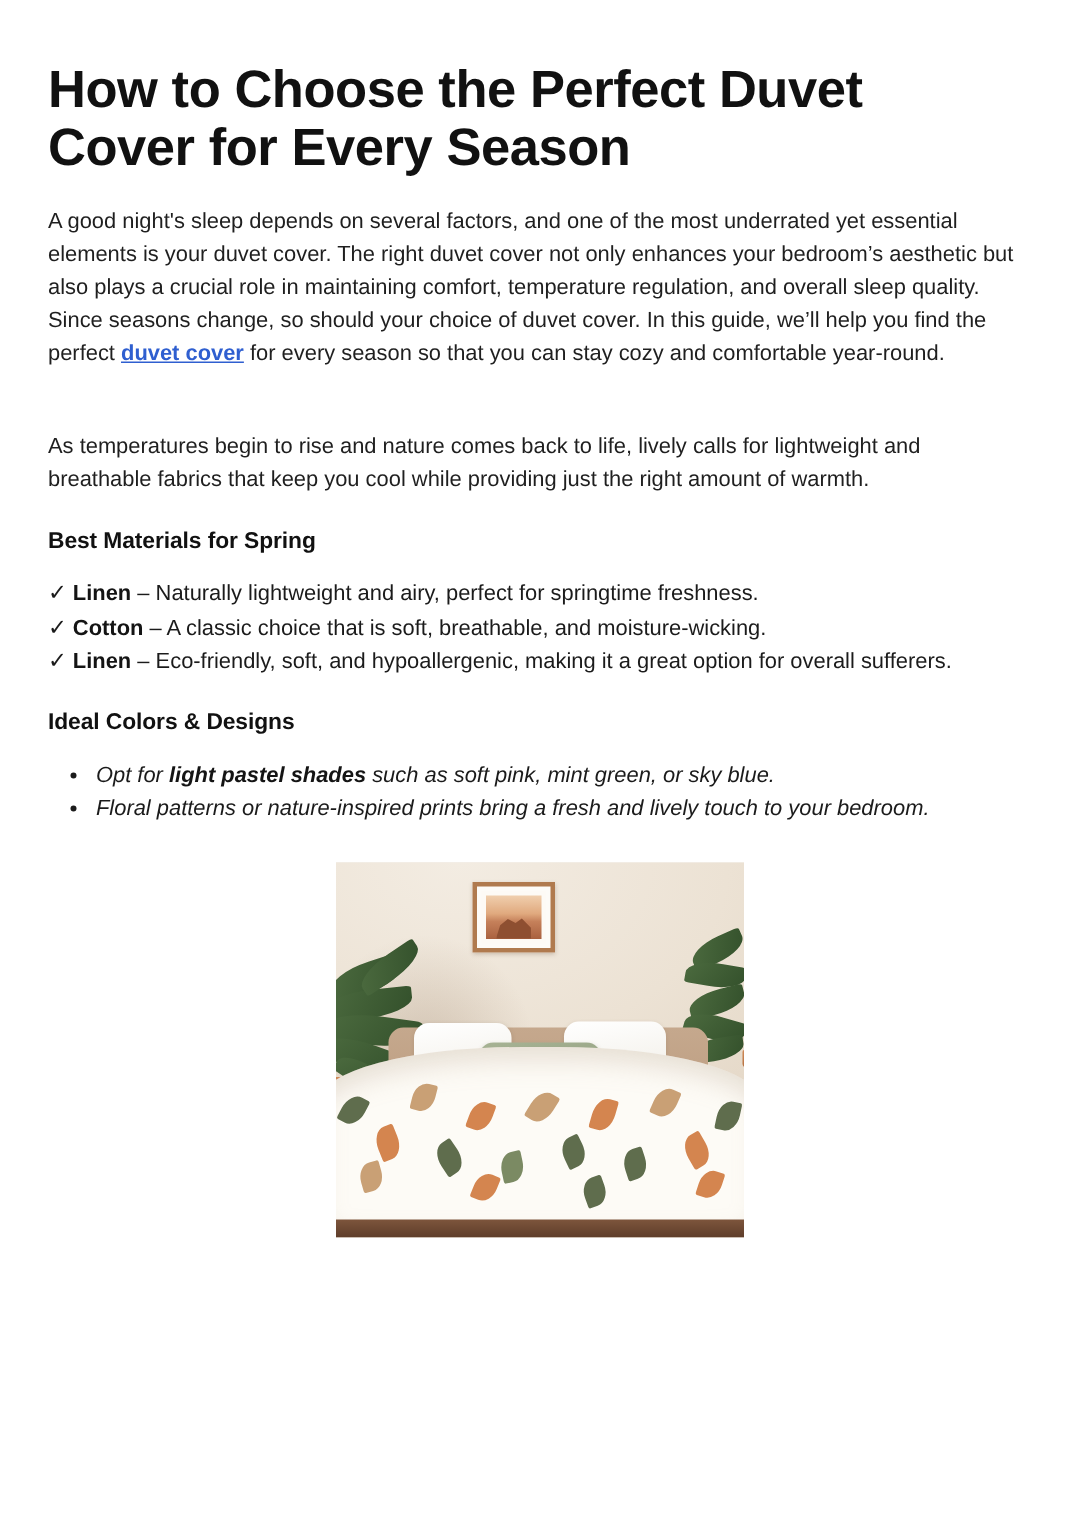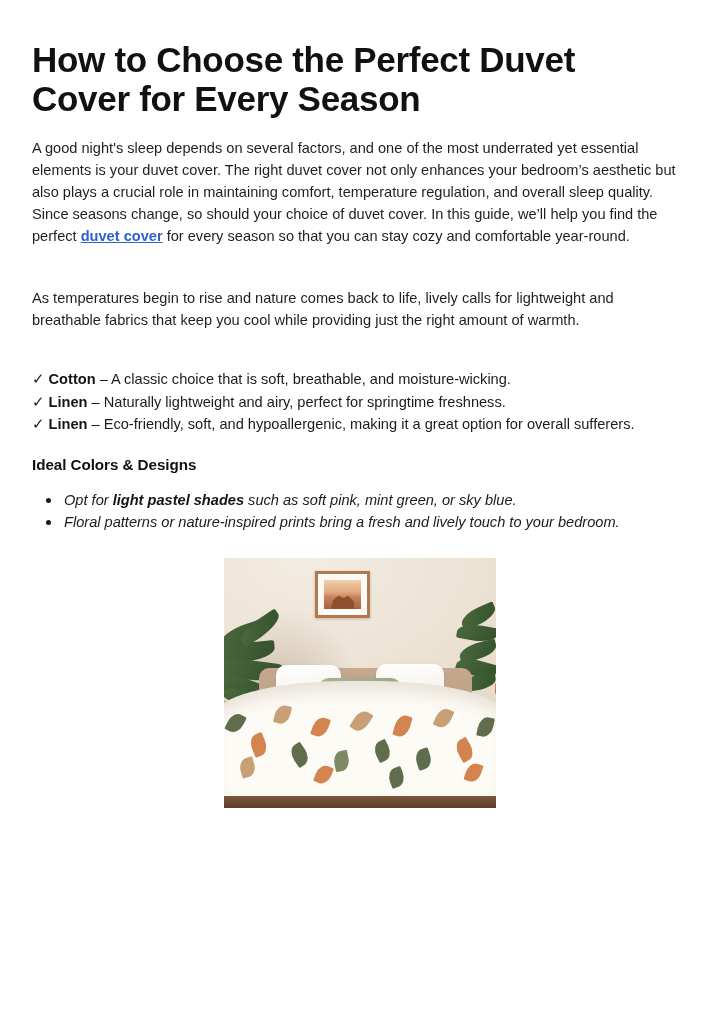--- a/index.html
+++ b/index.html
@@ -245,29 +245,30 @@
 
   <div class="gap-24"></div>
 
 
   <div class="gap-16"></div>
 
   <p class="body-text">As temperatures begin to rise and nature comes back to life, lively calls for lightweight and breathable fabrics that keep you cool while providing just the right amount of warmth.</p>
 
   <div class="gap-20"></div>
 
+  <h3 class="sub-heading">Best Materials for Spring</h3>
 
   <div class="gap-16"></div>
 
   <ul class="check-list">
     <li>
-      <span class="check-mark">✓</span><strong>Cotton</strong><span> – A classic choice that is soft, breathable, and moisture-wicking.</span>
+      <span class="check-mark">✓</span><strong>Linen</strong><span> – Naturally lightweight and airy, perfect for springtime freshness.</span>
     </li>
     <li>
-      <span class="check-mark">✓</span><strong>Linen</strong><span> – Naturally lightweight and airy, perfect for springtime freshness.</span>
+      <span class="check-mark">✓</span><strong>Cotton</strong><span> – A classic choice that is soft, breathable, and moisture-wicking.</span>
     </li>
     <li>
       <span class="check-mark">✓</span><strong>Linen</strong><span> – Eco-friendly, soft, and hypoallergenic, making it a great option for overall sufferers.</span>
     </li>
   </ul>
 
   <div class="gap-20"></div>
 
   <h3 class="sub-heading">Ideal Colors &amp; Designs</h3>
 

